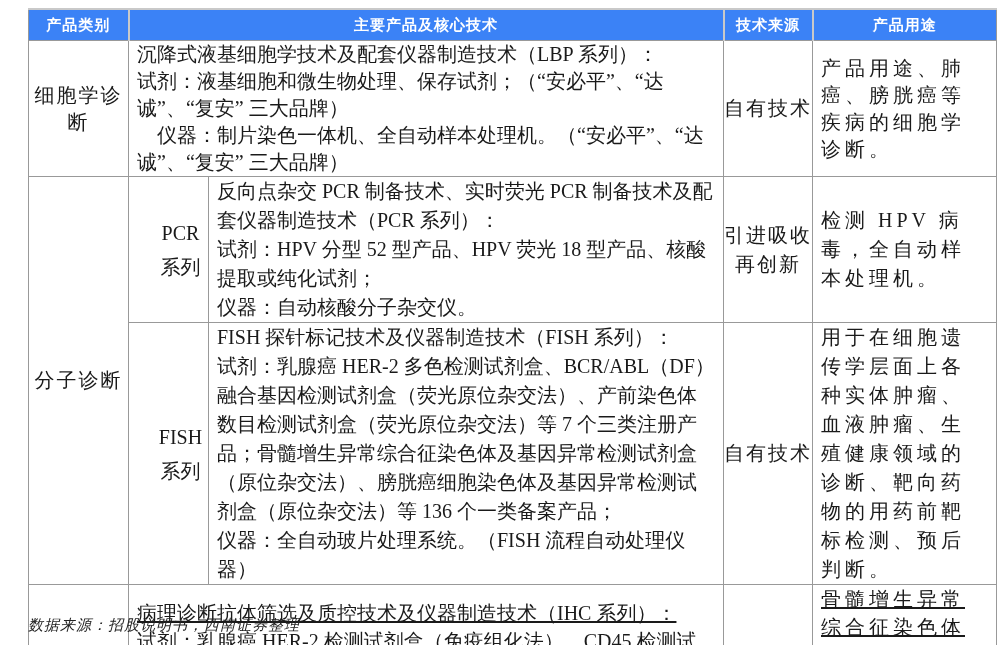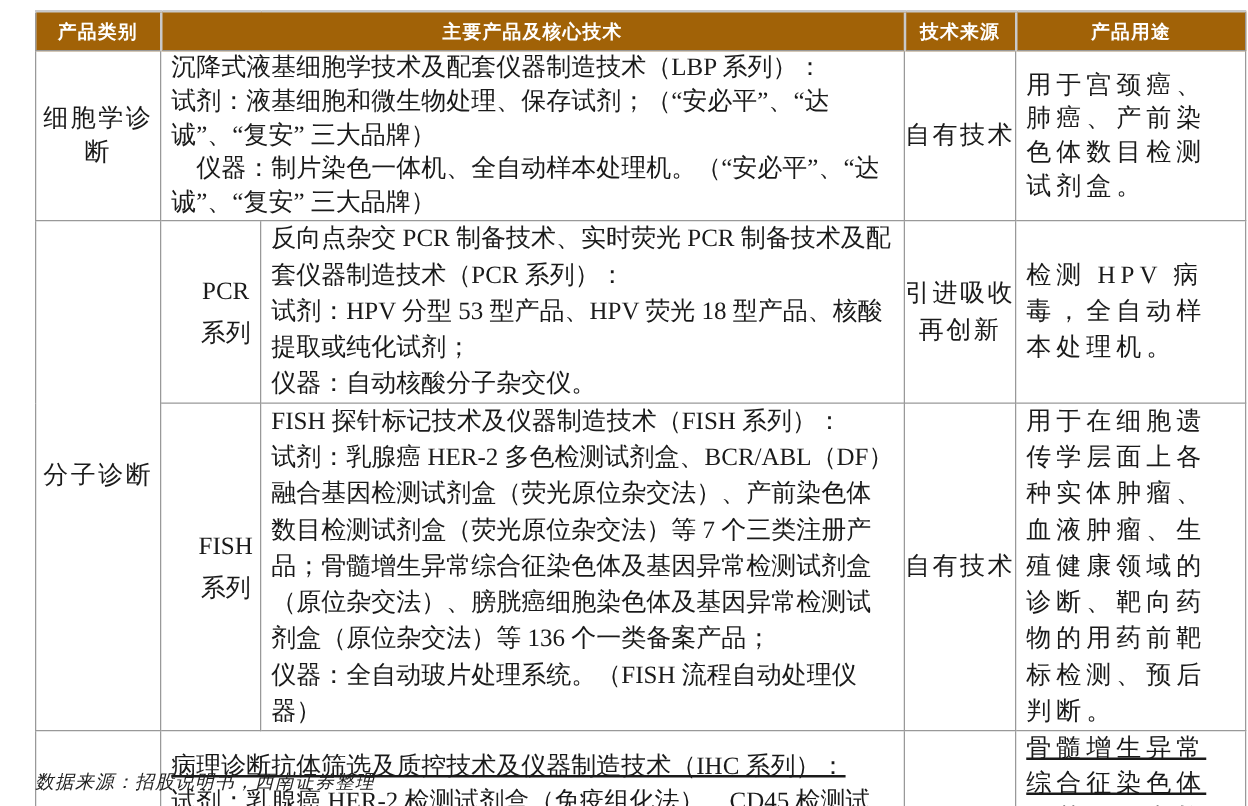--- a/index.html
+++ b/index.html
@@ -7,21 +7,21 @@
     width:998px;height:645px;background:#ffffff;position:relative;
     font-family:"Liberation Serif","DejaVu Serif",serif;color:#1a1a1a;
     -webkit-font-smoothing:antialiased;
   }
   .sheet{position:absolute;left:28px;top:8px;}
   table{
     border-collapse:collapse;table-layout:fixed;width:968px;
     border-left:1px solid #999;border-right:1px solid #999;
   }
   th{
-    background:#a16207;color:#fff;font-weight:bold;font-size:15px;
+    background:#3b82f6;color:#fff;font-weight:bold;font-size:15px;
     height:30px;text-align:center;letter-spacing:1px;
     border-top:2px solid #c9c9c9;border-left:2px solid #c9c9c9;border-bottom:1px solid #999;
     padding:0;
   }
   th:first-child{border-left:1px solid #999;}
   td{
     border:1px solid #999;vertical-align:middle;font-size:20px;
     padding:0;white-space:pre-line;
   }
   tr.r1{height:81px}  tr.r1 td{line-height:27px}
@@ -59,28 +59,28 @@
         <th>产品用途</th>
       </tr>
     </thead>
     <tbody>
       <tr class="r1">
         <td class="cat">细胞学诊断</td>
         <td class="content" colspan="2">沉降式液基细胞学技术及配套仪器制造技术（LBP 系列）：
 试剂：液基细胞和微生物处理、保存试剂；（“安必平”、“达诚”、“复安” 三大品牌）
 　仪器：制片染色一体机、全自动样本处理机。（“安必平”、“达诚”、“复安” 三大品牌）</td>
         <td class="source">自有技术</td>
-        <td class="usage">用于宫颈癌、肺癌、产前染色体数目检测试剂盒。</td>
+        <td class="usage">产品用途、肺癌、膀胱癌等疾病的细胞学诊断。</td>
       </tr>
       <tr class="r2">
         <td class="cat" rowspan="2">分子诊断</td>
         <td class="sub">PCR
 系列</td>
         <td class="content">反向点杂交 PCR 制备技术、实时荧光 PCR 制备技术及配套仪器制造技术（PCR 系列）：
-试剂：HPV 分型 53 型产品、HPV 荧光 18 型产品、核酸提取或纯化试剂；
+试剂：HPV 分型 52 型产品、HPV 荧光 18 型产品、核酸提取或纯化试剂；
 仪器：自动核酸分子杂交仪。</td>
         <td class="source">引进吸收
 再创新</td>
         <td class="usage">检测 HPV 病毒，全自动样本处理机。</td>
       </tr>
       <tr class="r3">
         <td class="sub">FISH
 系列</td>
         <td class="content">FISH 探针标记技术及仪器制造技术（FISH 系列）：
 试剂：乳腺癌 HER-2 多色检测试剂盒、BCR/ABL（DF）融合基因检测试剂盒（荧光原位杂交法）、产前染色体数目检测试剂盒（荧光原位杂交法）等 7 个三类注册产品；骨髓增生异常综合征染色体及基因异常检测试剂盒（原位杂交法）、膀胱癌细胞染色体及基因异常检测试剂盒（原位杂交法）等 136 个一类备案产品；

